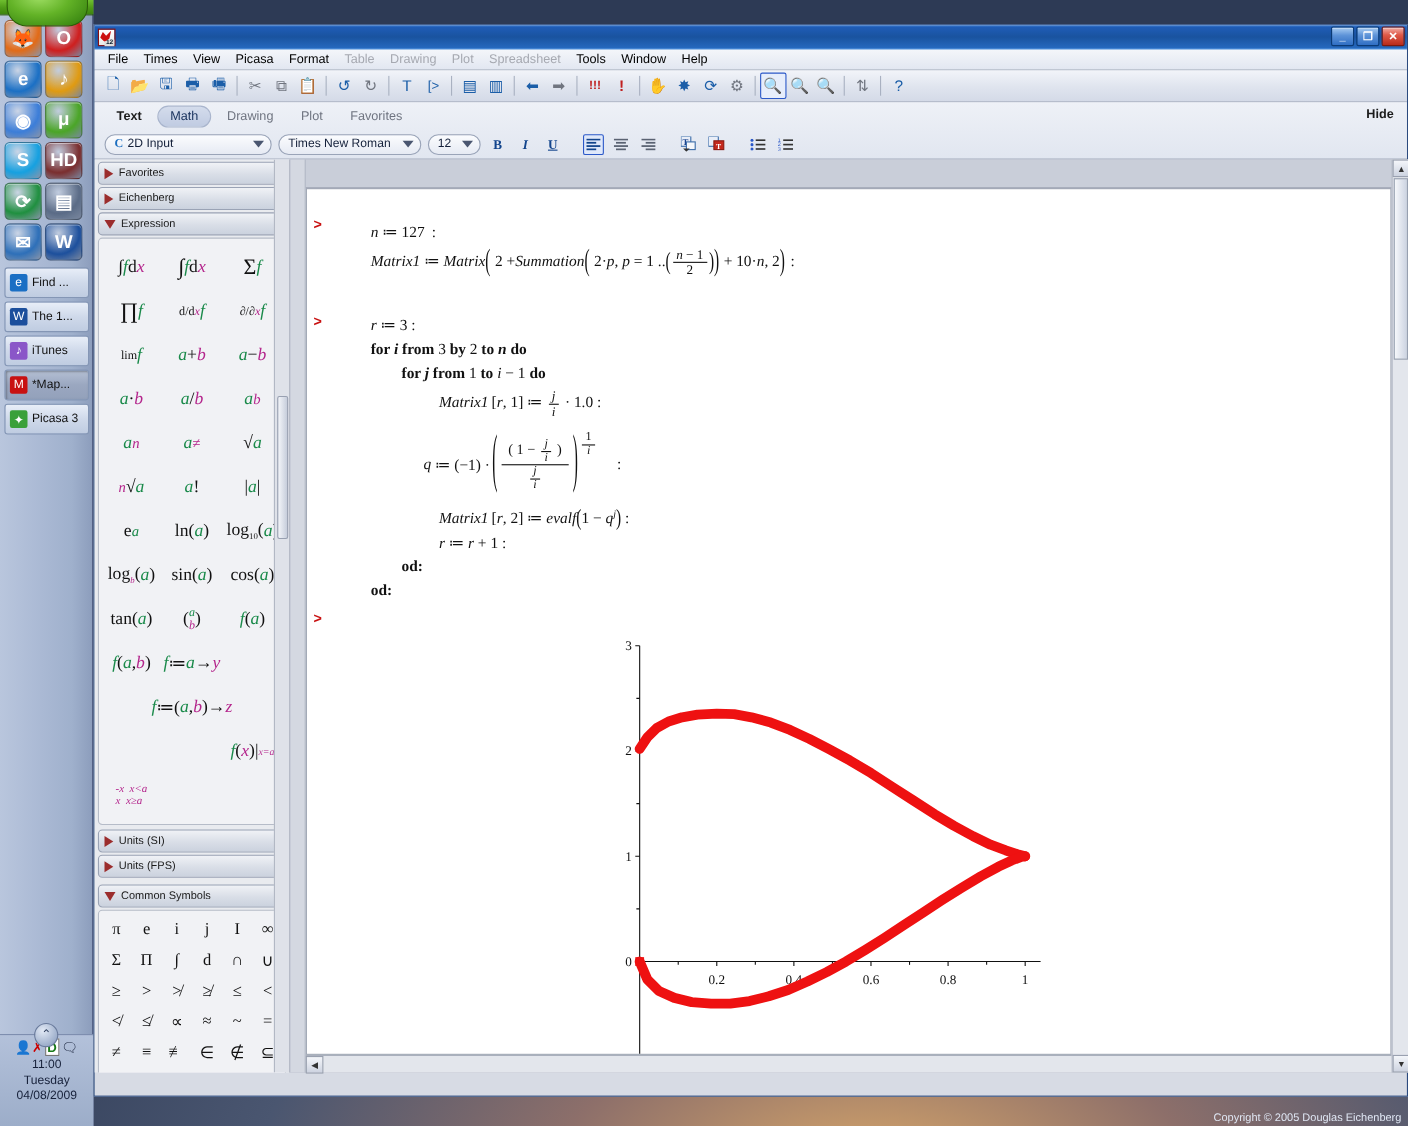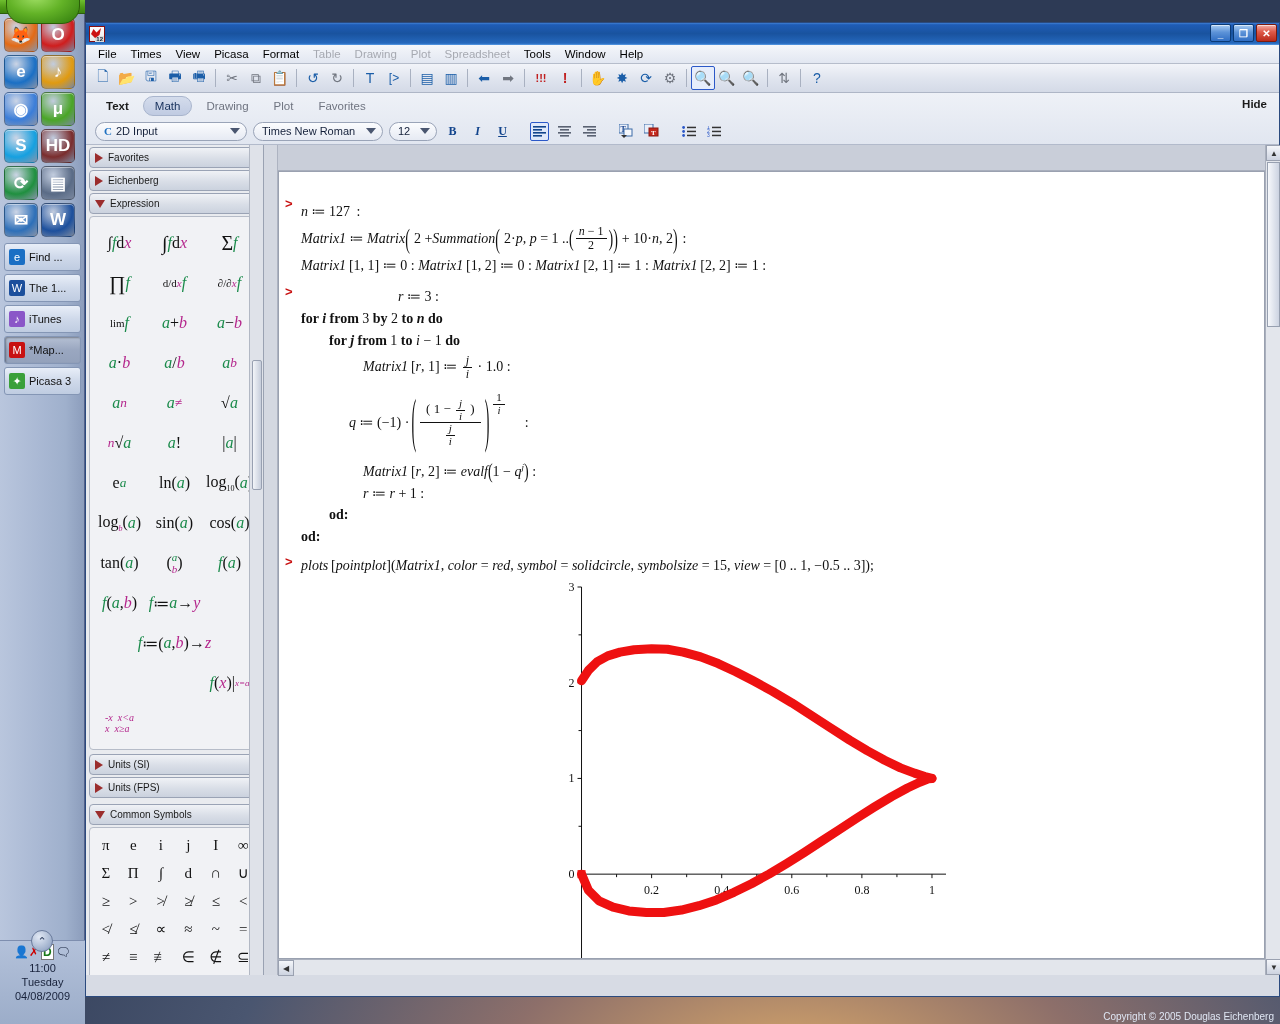--- a/index.html
+++ b/index.html
@@ -179,21 +179,21 @@
   #ws-top-strip { position:absolute; left:14px; top:0; right:0; height:26px; background:#c9ced9; border-bottom:1px solid #a8aebc;}
   
   #ws-sb { position:absolute; right:0; top:0; width:16px; height:830px; background:#e3e6ec; border-left:1px solid #aab0bd;}
   .sb-arrow { width:16px;height:16px; background:linear-gradient(180deg,#f4f6fa,#cdd3e0); border:1px solid #9aa1b0;
               display:flex;align-items:center;justify-content:center;font-size:8px;color:#333;}
   #ws-sb .thumb { position:absolute; top:17px; left:1px; width:13px; height:165px;
               background:linear-gradient(90deg,#f6f8fb,#ccd3e1); border:1px solid #97a0b0;}
   
   #ws-hsb { position:absolute; left:14px; bottom:0; right:16px; height:16px; background:#e3e6ec; border-top:1px solid #aab0bd;}
   
-  .mathblk { font-family:"Liberation Serif", serif; color:#111; }
+  .mathblk { font-family:"Liberation Serif", serif; color:#111;margin-left:36px; }
   .prompt { position:absolute; color:#c81111; font-size:13px; font-weight:bold; font-family:"Liberation Sans",sans-serif;}
   .it { font-style:italic; }
   .frac { display:inline-flex; flex-direction:column; vertical-align:middle; text-align:center; margin:0 2px;}
   .frac > span:first-child { border-bottom:1px solid #111; padding:0 3px; line-height:1.05; }
   .frac > span:last-child { padding:0 3px; line-height:1.05; }
   .big-paren { display:inline-block; transform:scaleY(2.0); font-weight:100; }
   
   #statusbar {
     position:absolute; left:0; bottom:0; width:1195px; height:23px;
     background:linear-gradient(180deg,#eef0f5 0%,#dfe3eb 100%);
@@ -700,26 +700,25 @@
 
         <div class="prompt" style="left:6px; top:24px;">&gt;</div>
         <div class="mathblk" style="position:absolute; left:22px; top:26px; font-size:14px; line-height:27px;">
           <div><span class="it">n</span> ≔ 127 <span style="margin-left:3px;">:</span></div>
           <div style="display:flex;align-items:center;">
             <span class="it">Matrix1</span>&nbsp;≔&nbsp;<span class="it">Matrix</span><span class="big-paren">(</span><span style="margin-left:4px;">2 + </span><span class="it">Summation</span><span class="big-paren">(</span><span style="margin-left:4px;">2·<span class="it">p</span>, <span class="it">p</span> = 1 ..</span><span class="big-paren" style="transform:scaleY(1.6);">(</span><span class="frac" style="font-size:12px;">
                 <span><span class="it">n</span> − 1</span>
                 <span>2</span>
               </span><span class="big-paren" style="transform:scaleY(1.6);">)</span><span class="big-paren">)</span><span style="margin-left:4px;">+ 10·<span class="it">n</span>, 2</span><span class="big-paren">)</span><span style="margin-left:5px;">:</span>
           </div>
-          <div><span class="it">Matrix1</span> [1, 1] ≔ 0 : <span class="it">Matrix1</span> [1, 2] ≔ 0 : <span class="it">Matrix1</span> [2, 1] ≔ 1 : <span class="it">Matrix1</span> [2, 2] ≔ 1 :</div>
         </div>
 
         <div class="prompt" style="left:6px; top:112px;">&gt;</div>
         <div class="mathblk" style="position:absolute; left:22px; top:114px; font-size:14px;">
-          <div style="line-height:22px;text-align:center;"><span class="it">r</span> ≔ 3 :</div>
+          <div style="line-height:22px;"><span class="it">r</span> ≔ 3 :</div>
           <div style="line-height:22px;font-weight:bold;">for <span class="it">i</span> from <span style="font-weight:normal;">3</span> by <span style="font-weight:normal;">2</span> to <span class="it">n</span> do</div>
           <div style="line-height:22px;font-weight:bold;margin-left:28px;">for <span class="it">j</span> from <span style="font-weight:normal;">1</span> to <span class="it" style="font-weight:normal;">i</span> <span style="font-weight:normal;">− 1</span> do</div>
           <div style="line-height:30px;margin-left:62px;display:flex;align-items:center;">
             <span class="it">Matrix1</span> [<span class="it">r</span>, 1] ≔&nbsp;<span class="frac" style="font-size:12px;">
                 <span class="it">j</span>
                 <span class="it">i</span>
               </span>&nbsp;· 1.0 :
           </div>
           <div style="margin-left:48px;margin-top:16px;display:flex;align-items:center;">
             <span class="it">q</span>&nbsp;≔&nbsp;(−1) ·
@@ -743,23 +742,20 @@
           </div>
           <div style="line-height:24px;margin-left:62px;margin-top:8px;">
             <span class="it">Matrix1</span> [<span class="it">r</span>, 2] ≔ <span class="it">evalf</span><span class="big-paren" style="transform:scaleY(1.5);">(</span>1 − <span class="it">q</span><sup style="font-size:9px;" class="it">j</sup><span class="big-paren" style="transform:scaleY(1.5);">)</span> :
           </div>
           <div style="line-height:20px;margin-left:62px;"><span class="it">r</span> ≔ <span class="it">r</span> + 1 :</div>
           <div style="line-height:22px;margin-left:28px;font-weight:bold;">od:</div>
           <div style="line-height:22px;font-weight:bold;">od:</div>
         </div>
 
         <div class="prompt" style="left:6px; top:382px;">&gt;</div>
-        <div class="mathblk" style="position:absolute; left:22px; top:386px; font-size:14px;">
-          <div><span class="it">plots</span> [<span class="it">pointplot</span>](<span class="it">Matrix1</span>, <span class="it">color</span> = <span class="it">red</span>, <span class="it">symbol</span> = <span class="it">solidcircle</span>, <span class="it">symbolsize</span> = 15, <span class="it">view</span> = [0 .. 1, −0.5 .. 3]);</div>
-        </div>
 
         <div id="plotwrap" style="left:255px; top:405px; width:420px; height:400px;">
           <svg id="plotsvg" width="420" height="400">
               <line x1="47.522935779816514" y1="10" x2="47.522935779816514" y2="392" stroke="#111" stroke-width="1"></line>
               <line x1="47.522935779816514" y1="297.14285714285717" x2="412" y2="297.14285714285717" stroke="#111" stroke-width="1"></line>
               <line x1="43.522935779816514" y1="297.14285714285717" x2="47.522935779816514" y2="297.14285714285717" stroke="#111" stroke-width="1"></line>
               <text x="40.522935779816514" y="301.14285714285717" text-anchor="end" class="tick">0</text>
               <line x1="43.522935779816514" y1="201.42857142857144" x2="47.522935779816514" y2="201.42857142857144" stroke="#111" stroke-width="1"></line>
               <text x="40.522935779816514" y="205.42857142857144" text-anchor="end" class="tick">1</text>
               <line x1="43.522935779816514" y1="105.71428571428572" x2="47.522935779816514" y2="105.71428571428572" stroke="#111" stroke-width="1"></line>

